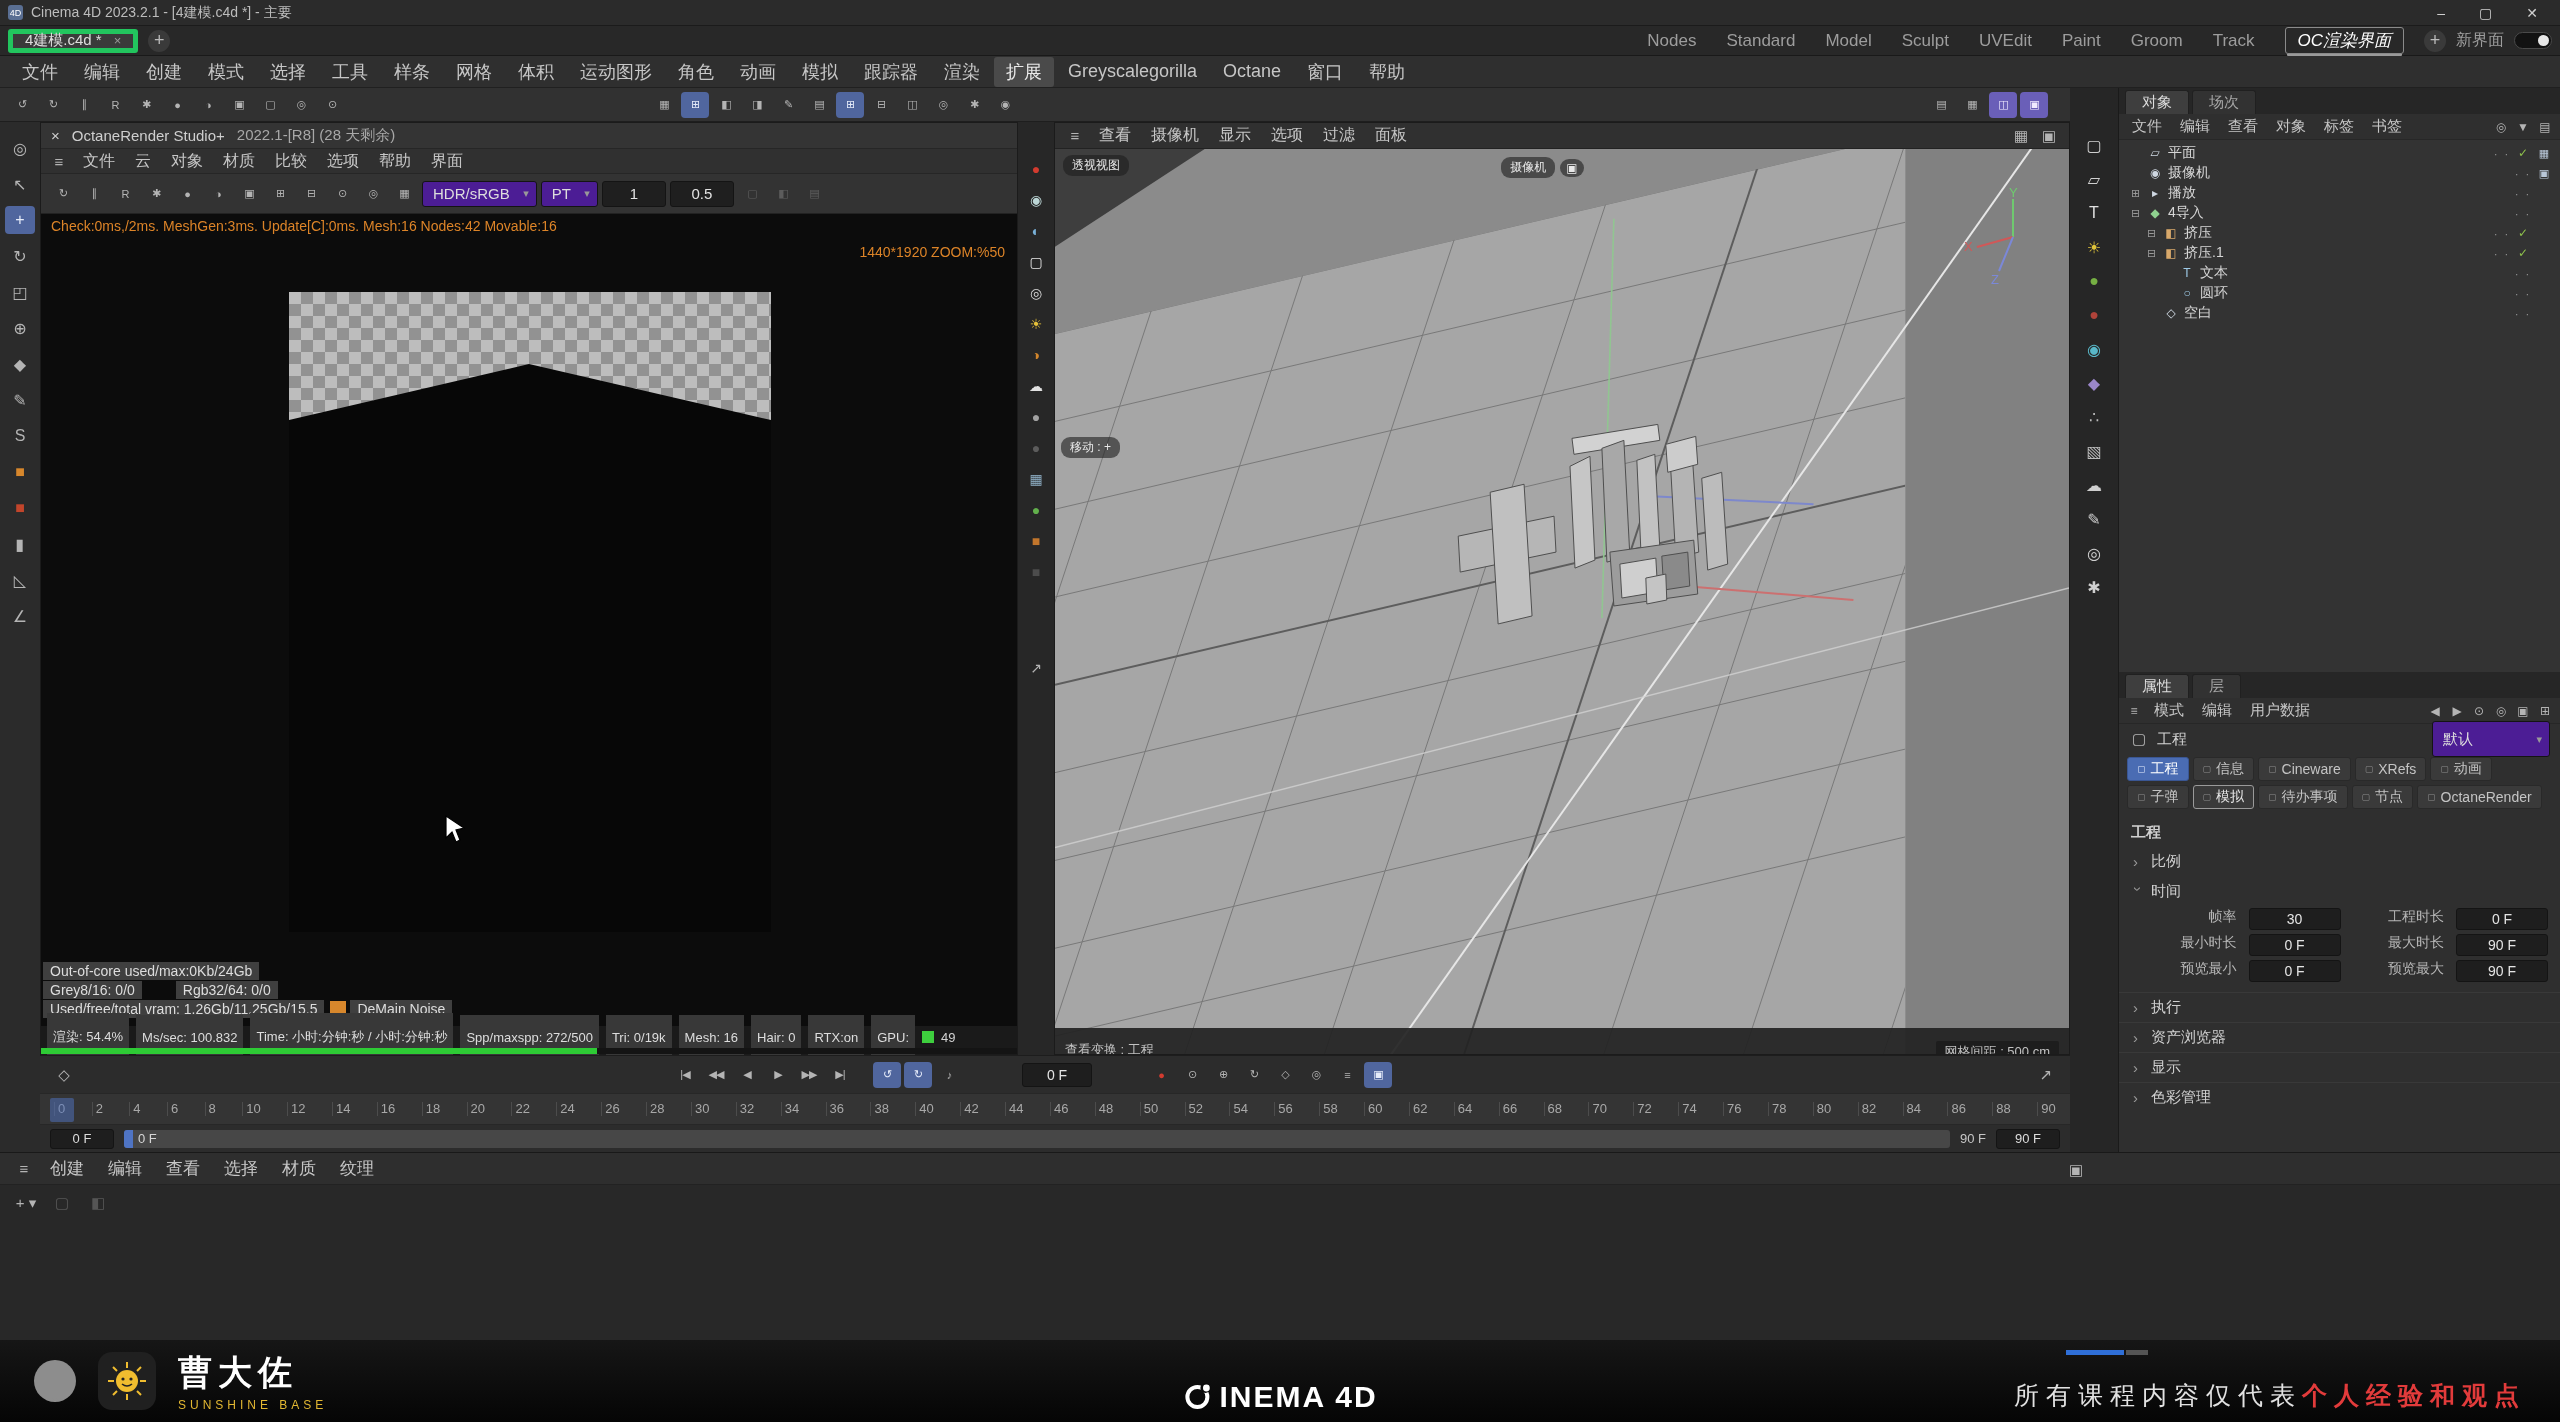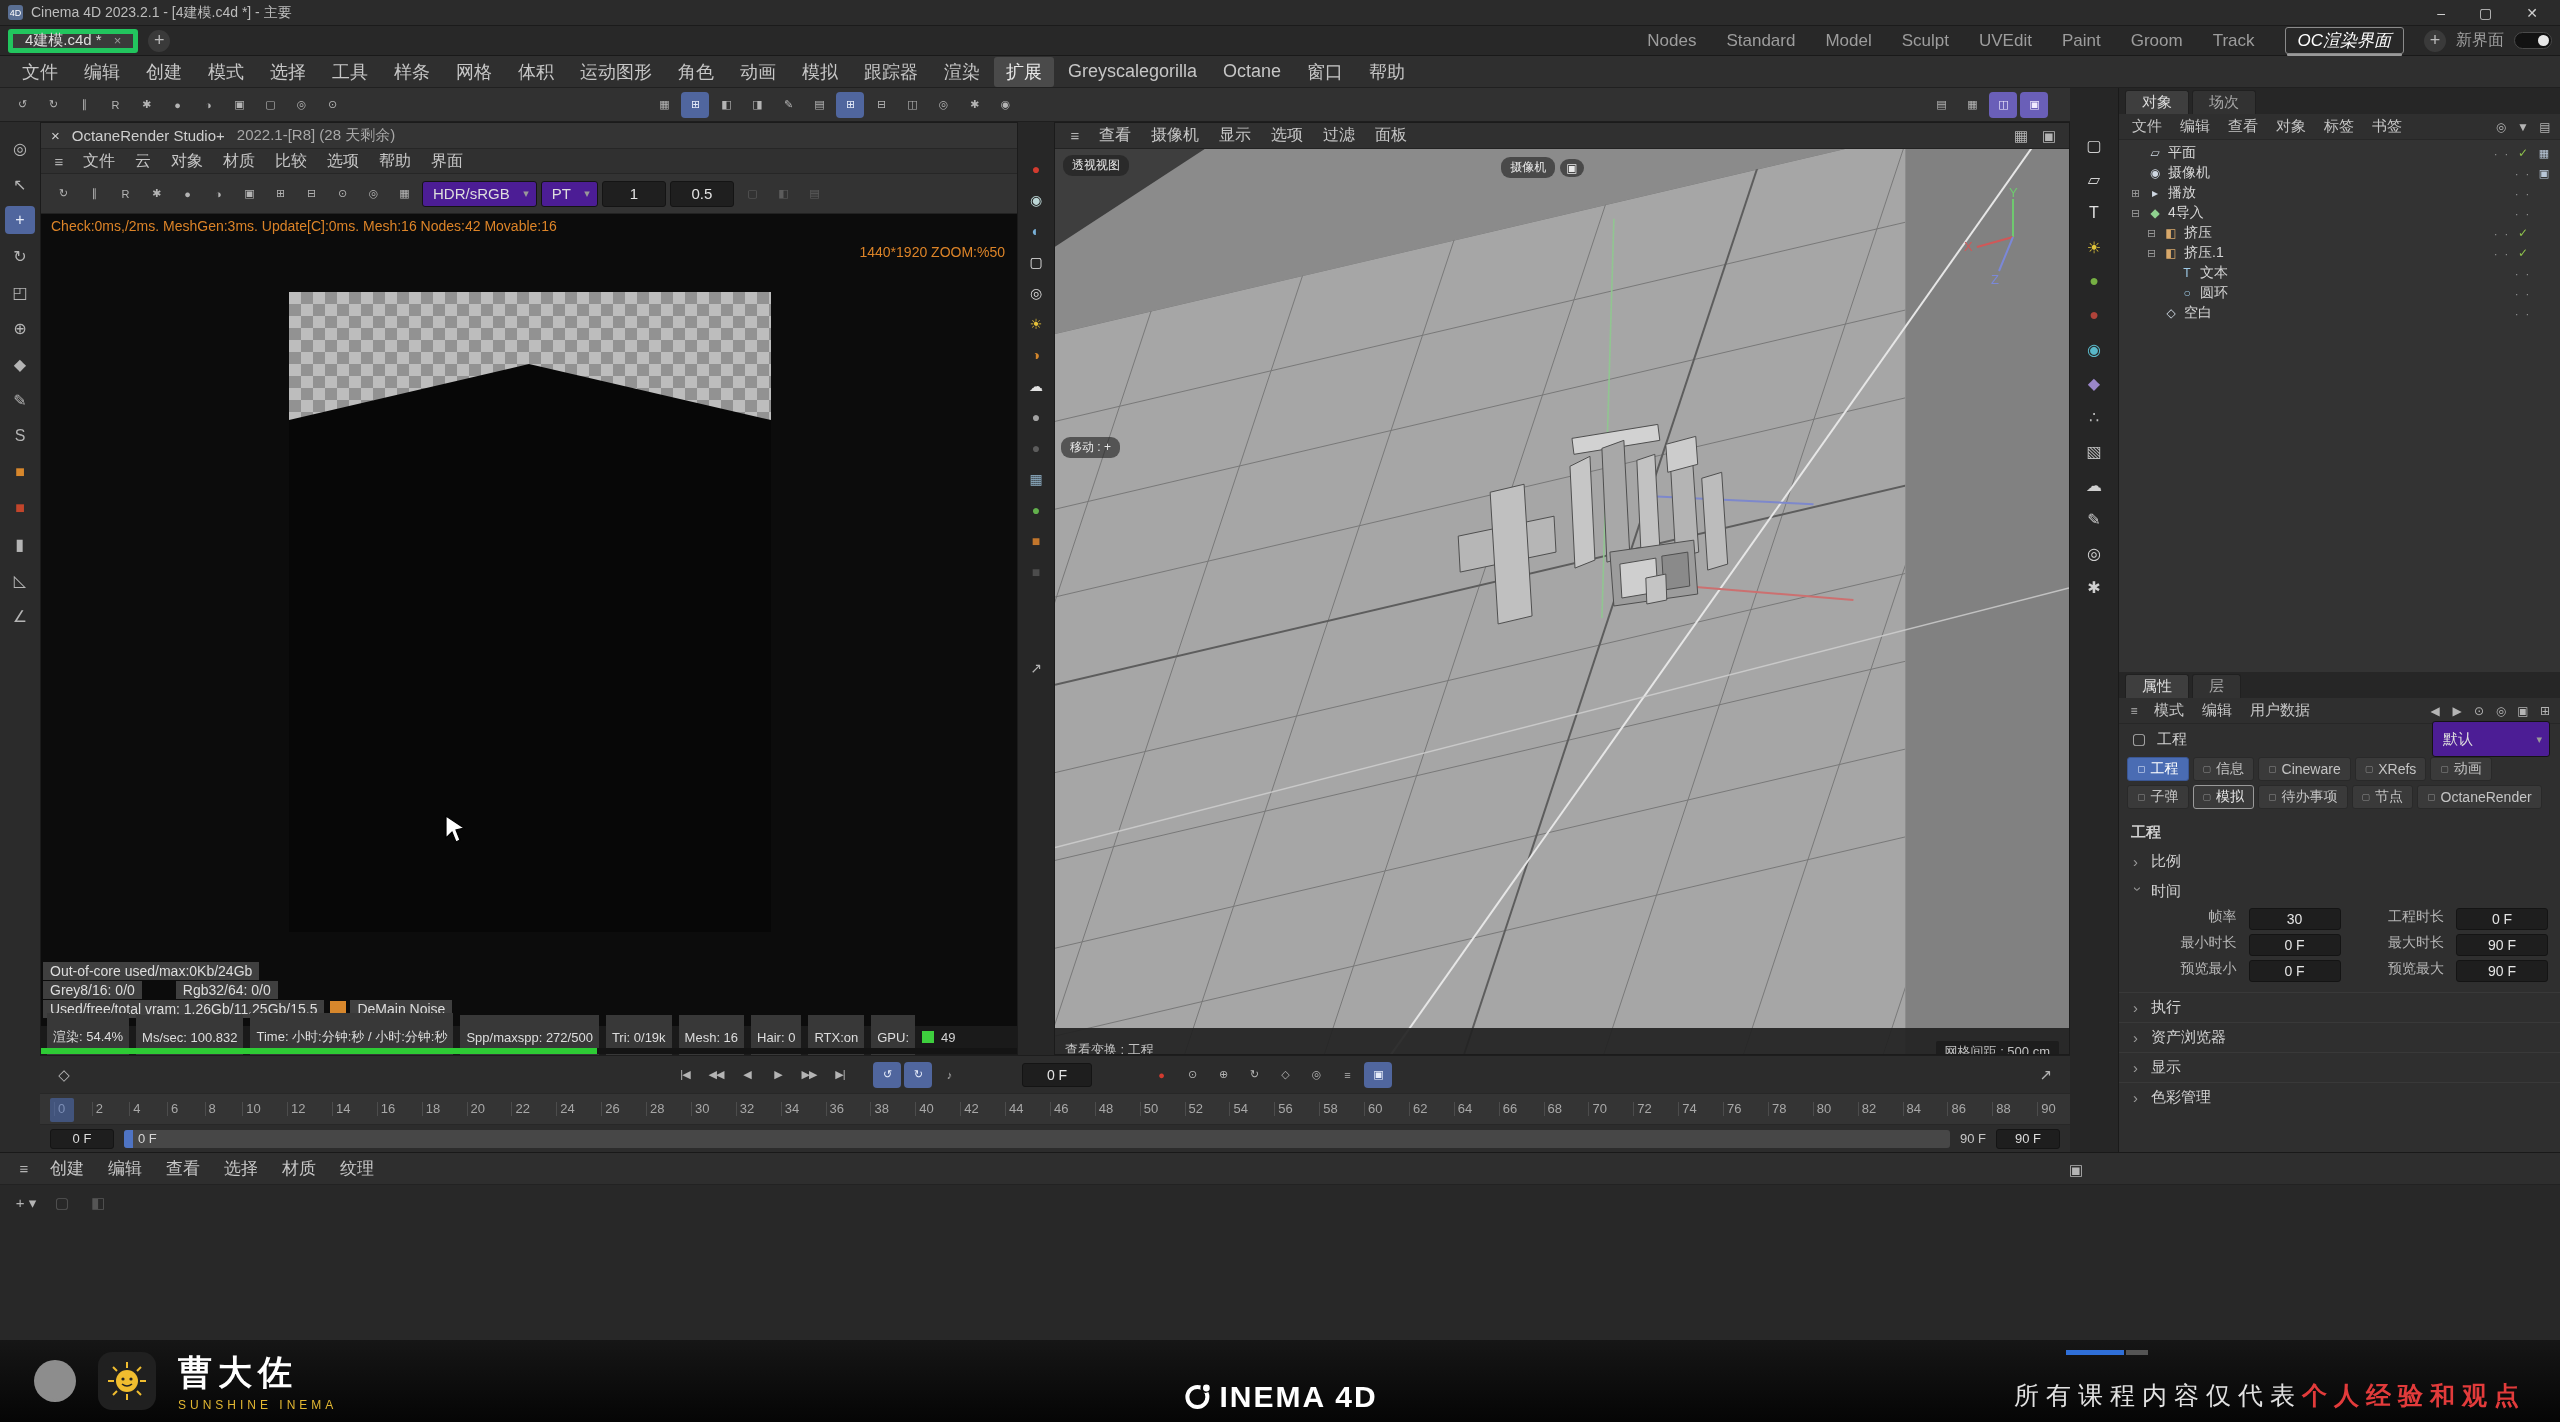--- a/index.html
+++ b/index.html
@@ -749,21 +749,21 @@
           <line x1="31" y1="11" x2="35" y2="7"></line>
       </g>
       <circle cx="21" cy="21" r="11" fill="#f0bd2f"></circle>
       <circle cx="17" cy="19" r="1.6" fill="#222"></circle>
         <circle cx="25" cy="19" r="1.6" fill="#222"></circle>
       <path d="M16 24 Q21 28 26 24" stroke="#222" stroke-width="1.6" fill="none"></path>
     </svg>
   </span>
   <span class="fbrand">
     <div class="b1">曹大佐</div>
-    <div class="b2">SUNSHINE INEMA</div>
+    <div class="b2">SUNSHINE BASE</div>
   </span>
   <span class="flogo">
     <svg width="30" height="30">
       <circle cx="15" cy="15" r="10" fill="none" stroke="#ffffff" stroke-width="4"></circle>
       <circle cx="23" cy="6" r="5" fill="#0a0a0a"></circle>
         <circle cx="24" cy="6" r="3.4" fill="#ffffff"></circle>
     </svg>
     <span class="t">INEMA 4D</span>
   </span>
   <span class="fprog"></span>

